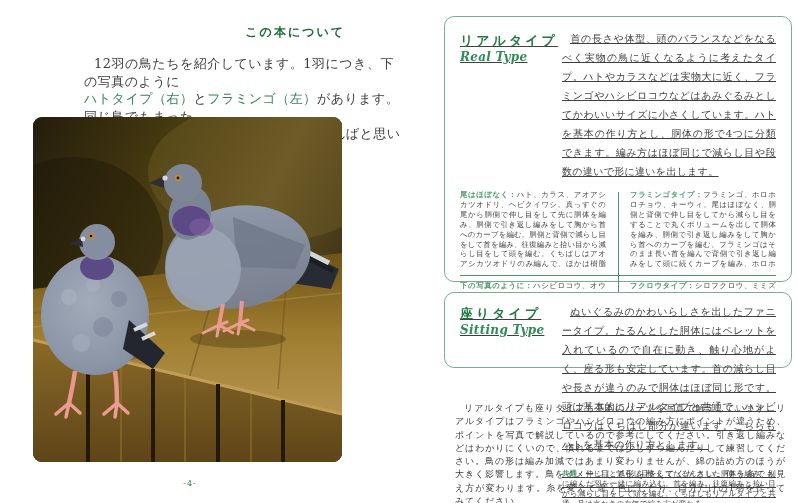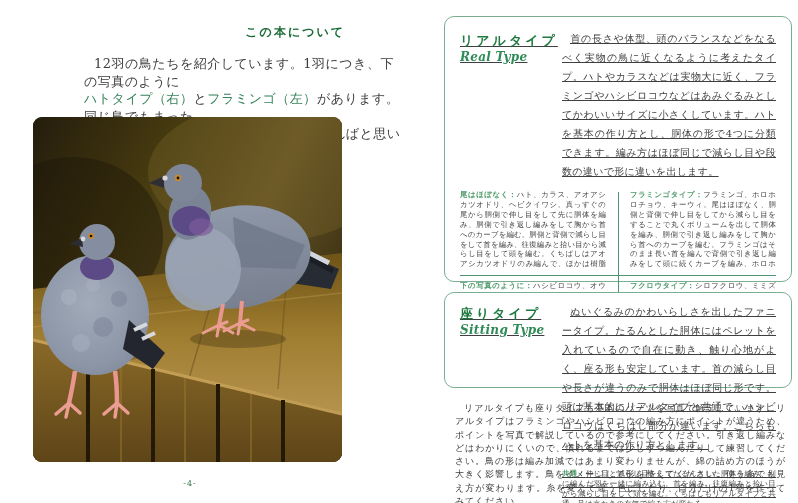--- a/index.html
+++ b/index.html
@@ -38,21 +38,21 @@
     color:#2e7d4a; text-align:center; width:60px;
   }
   .pageno-left { left:160px; }
 
   
   .frame {
     position:absolute; left:44px; border:1.5px solid #7aae92;
     border-radius:10px; background:#ffffff;
   }
   .frame-real { top:16px; width:348px; height:266px; padding:12px 15px 8px 15px; }
-  .frame-sitting { top:292px; width:348px; height:96px; padding:9px 15px 6px 15px; }
+  .frame-sitting { top:292px; width:348px; height:76px; padding:9px 15px 6px 15px; }
 
   .frame-head { display:flex; gap:0;text-decoration:underline; }
   .head-titles { width:102px; flex:none; padding-top:3px; }
   .title-jp {
     font-size:13px; font-weight:bold; letter-spacing:3px;
     color:#1f7a40; white-space:nowrap;
   }
   .title-en {
     font-size:12px; font-weight:bold; font-style:italic;
     color:#2e8b57; letter-spacing:0.3px;

